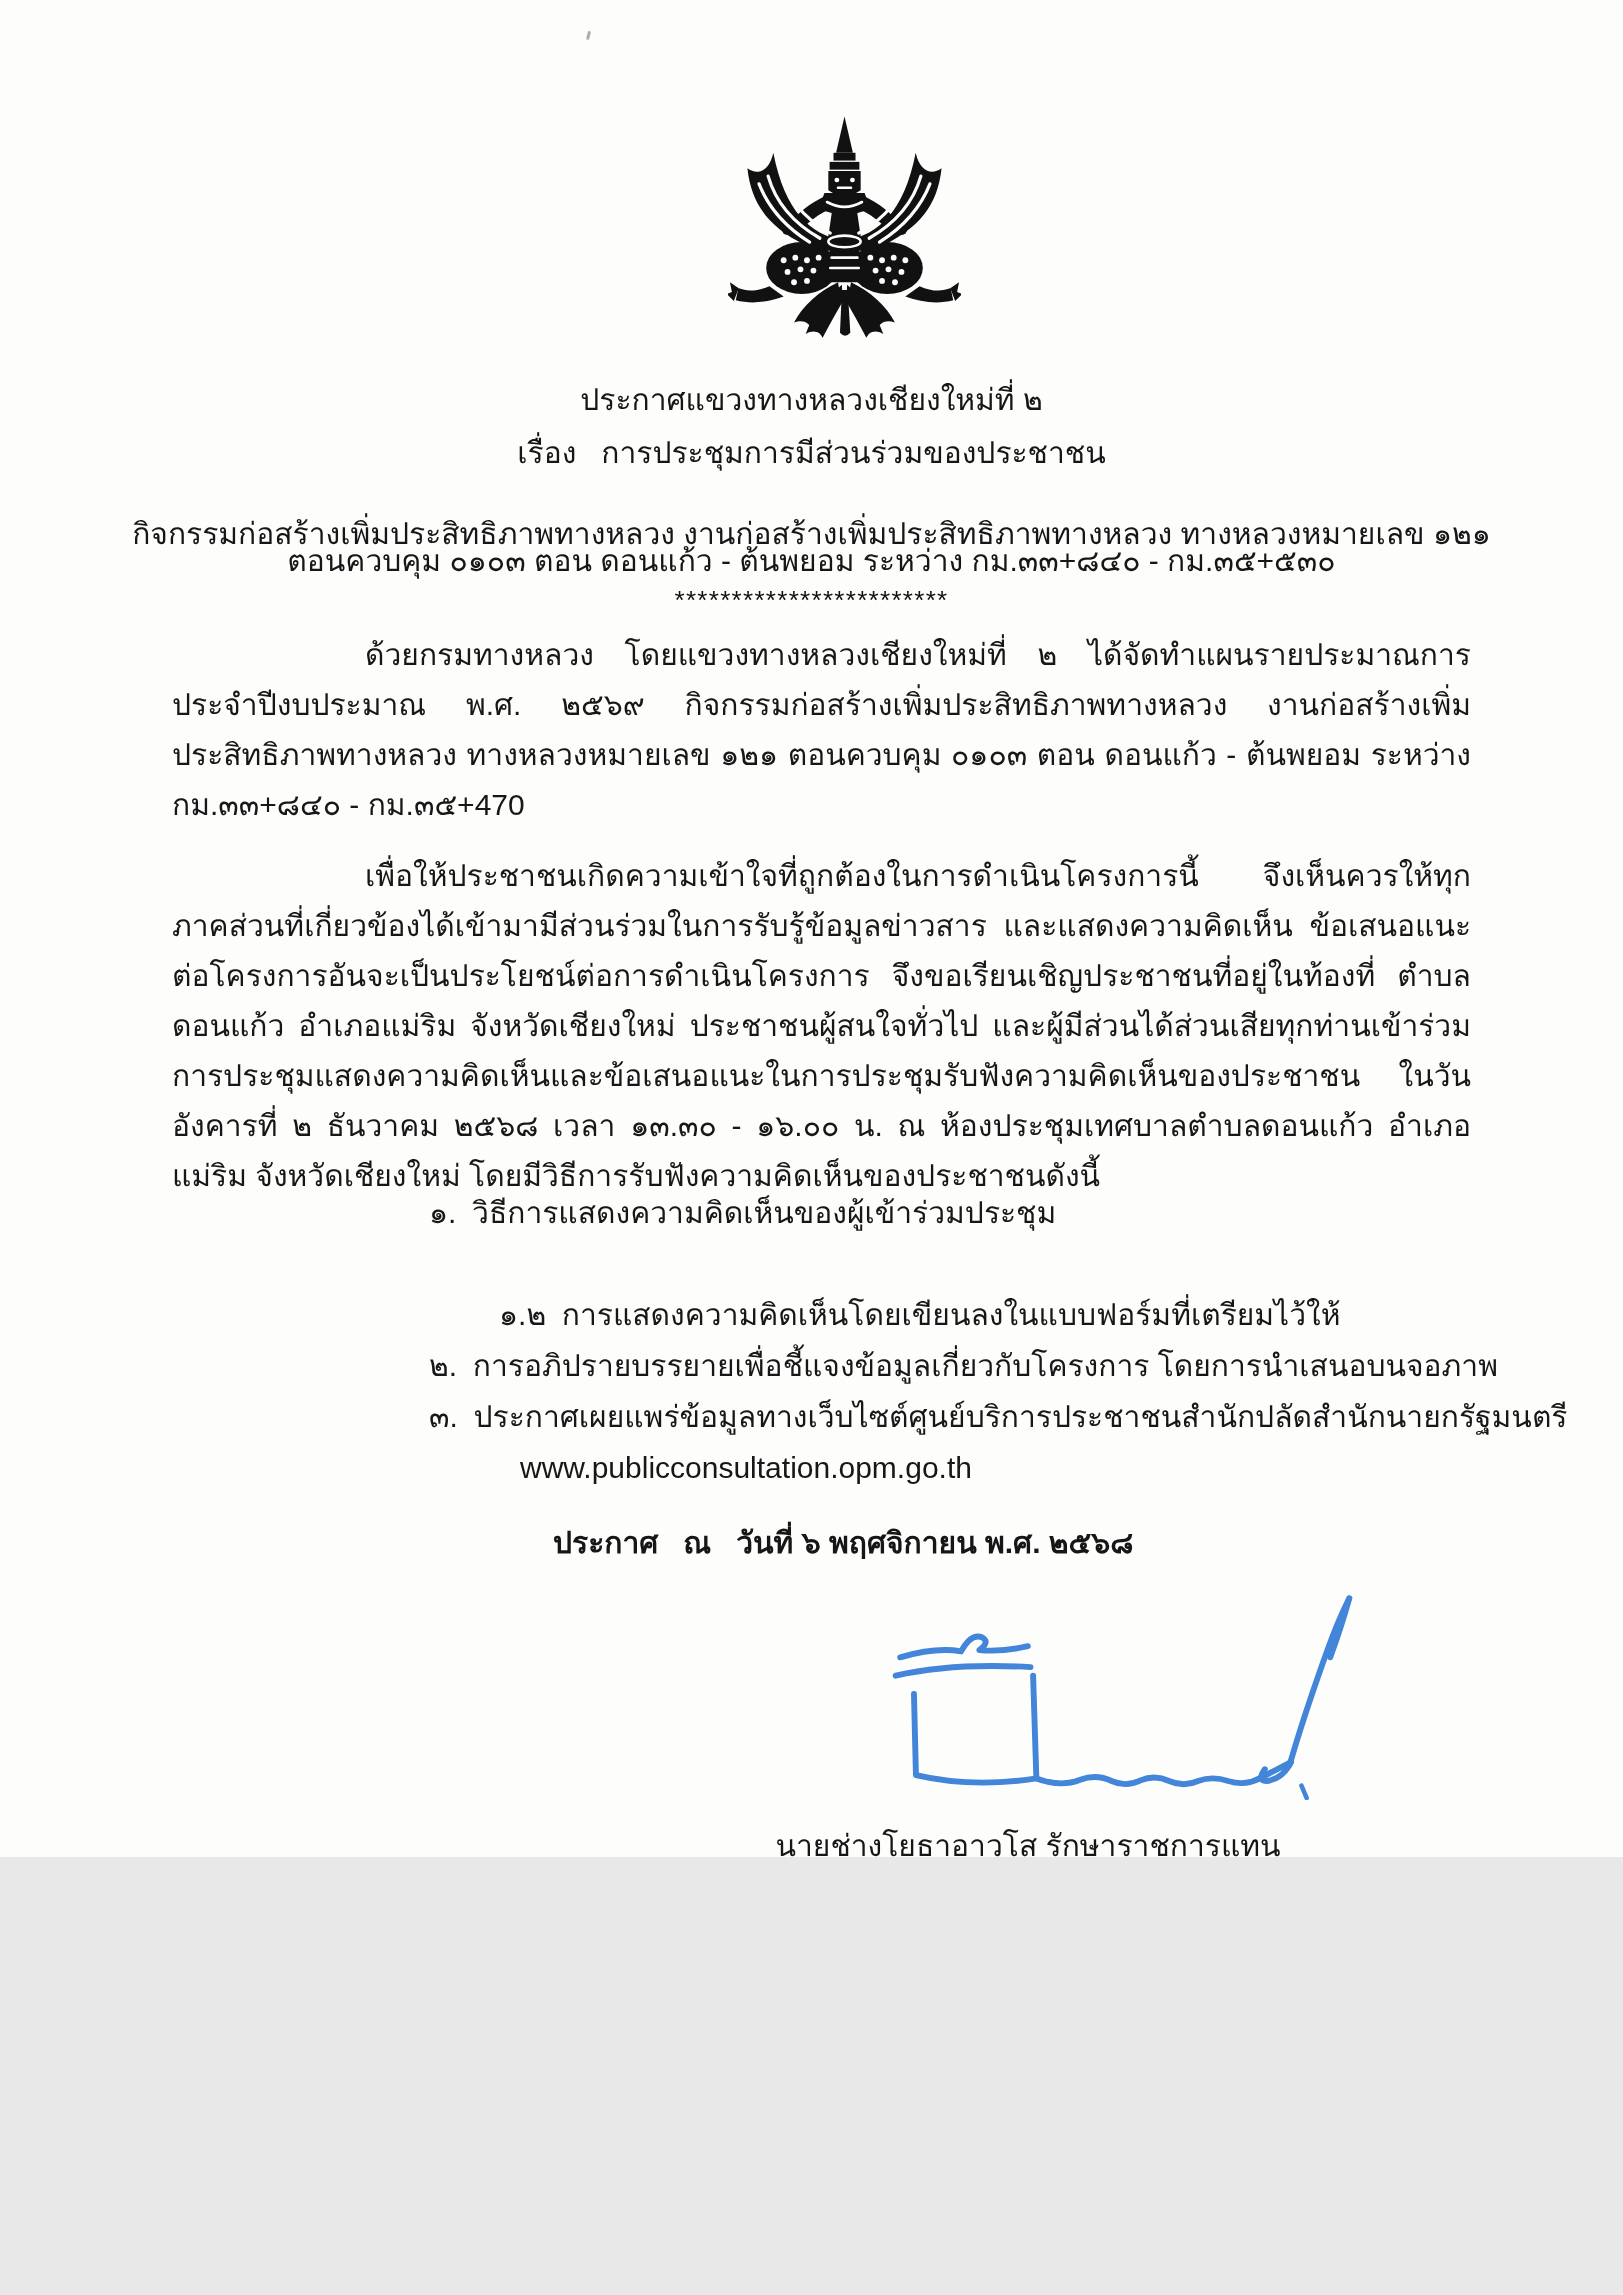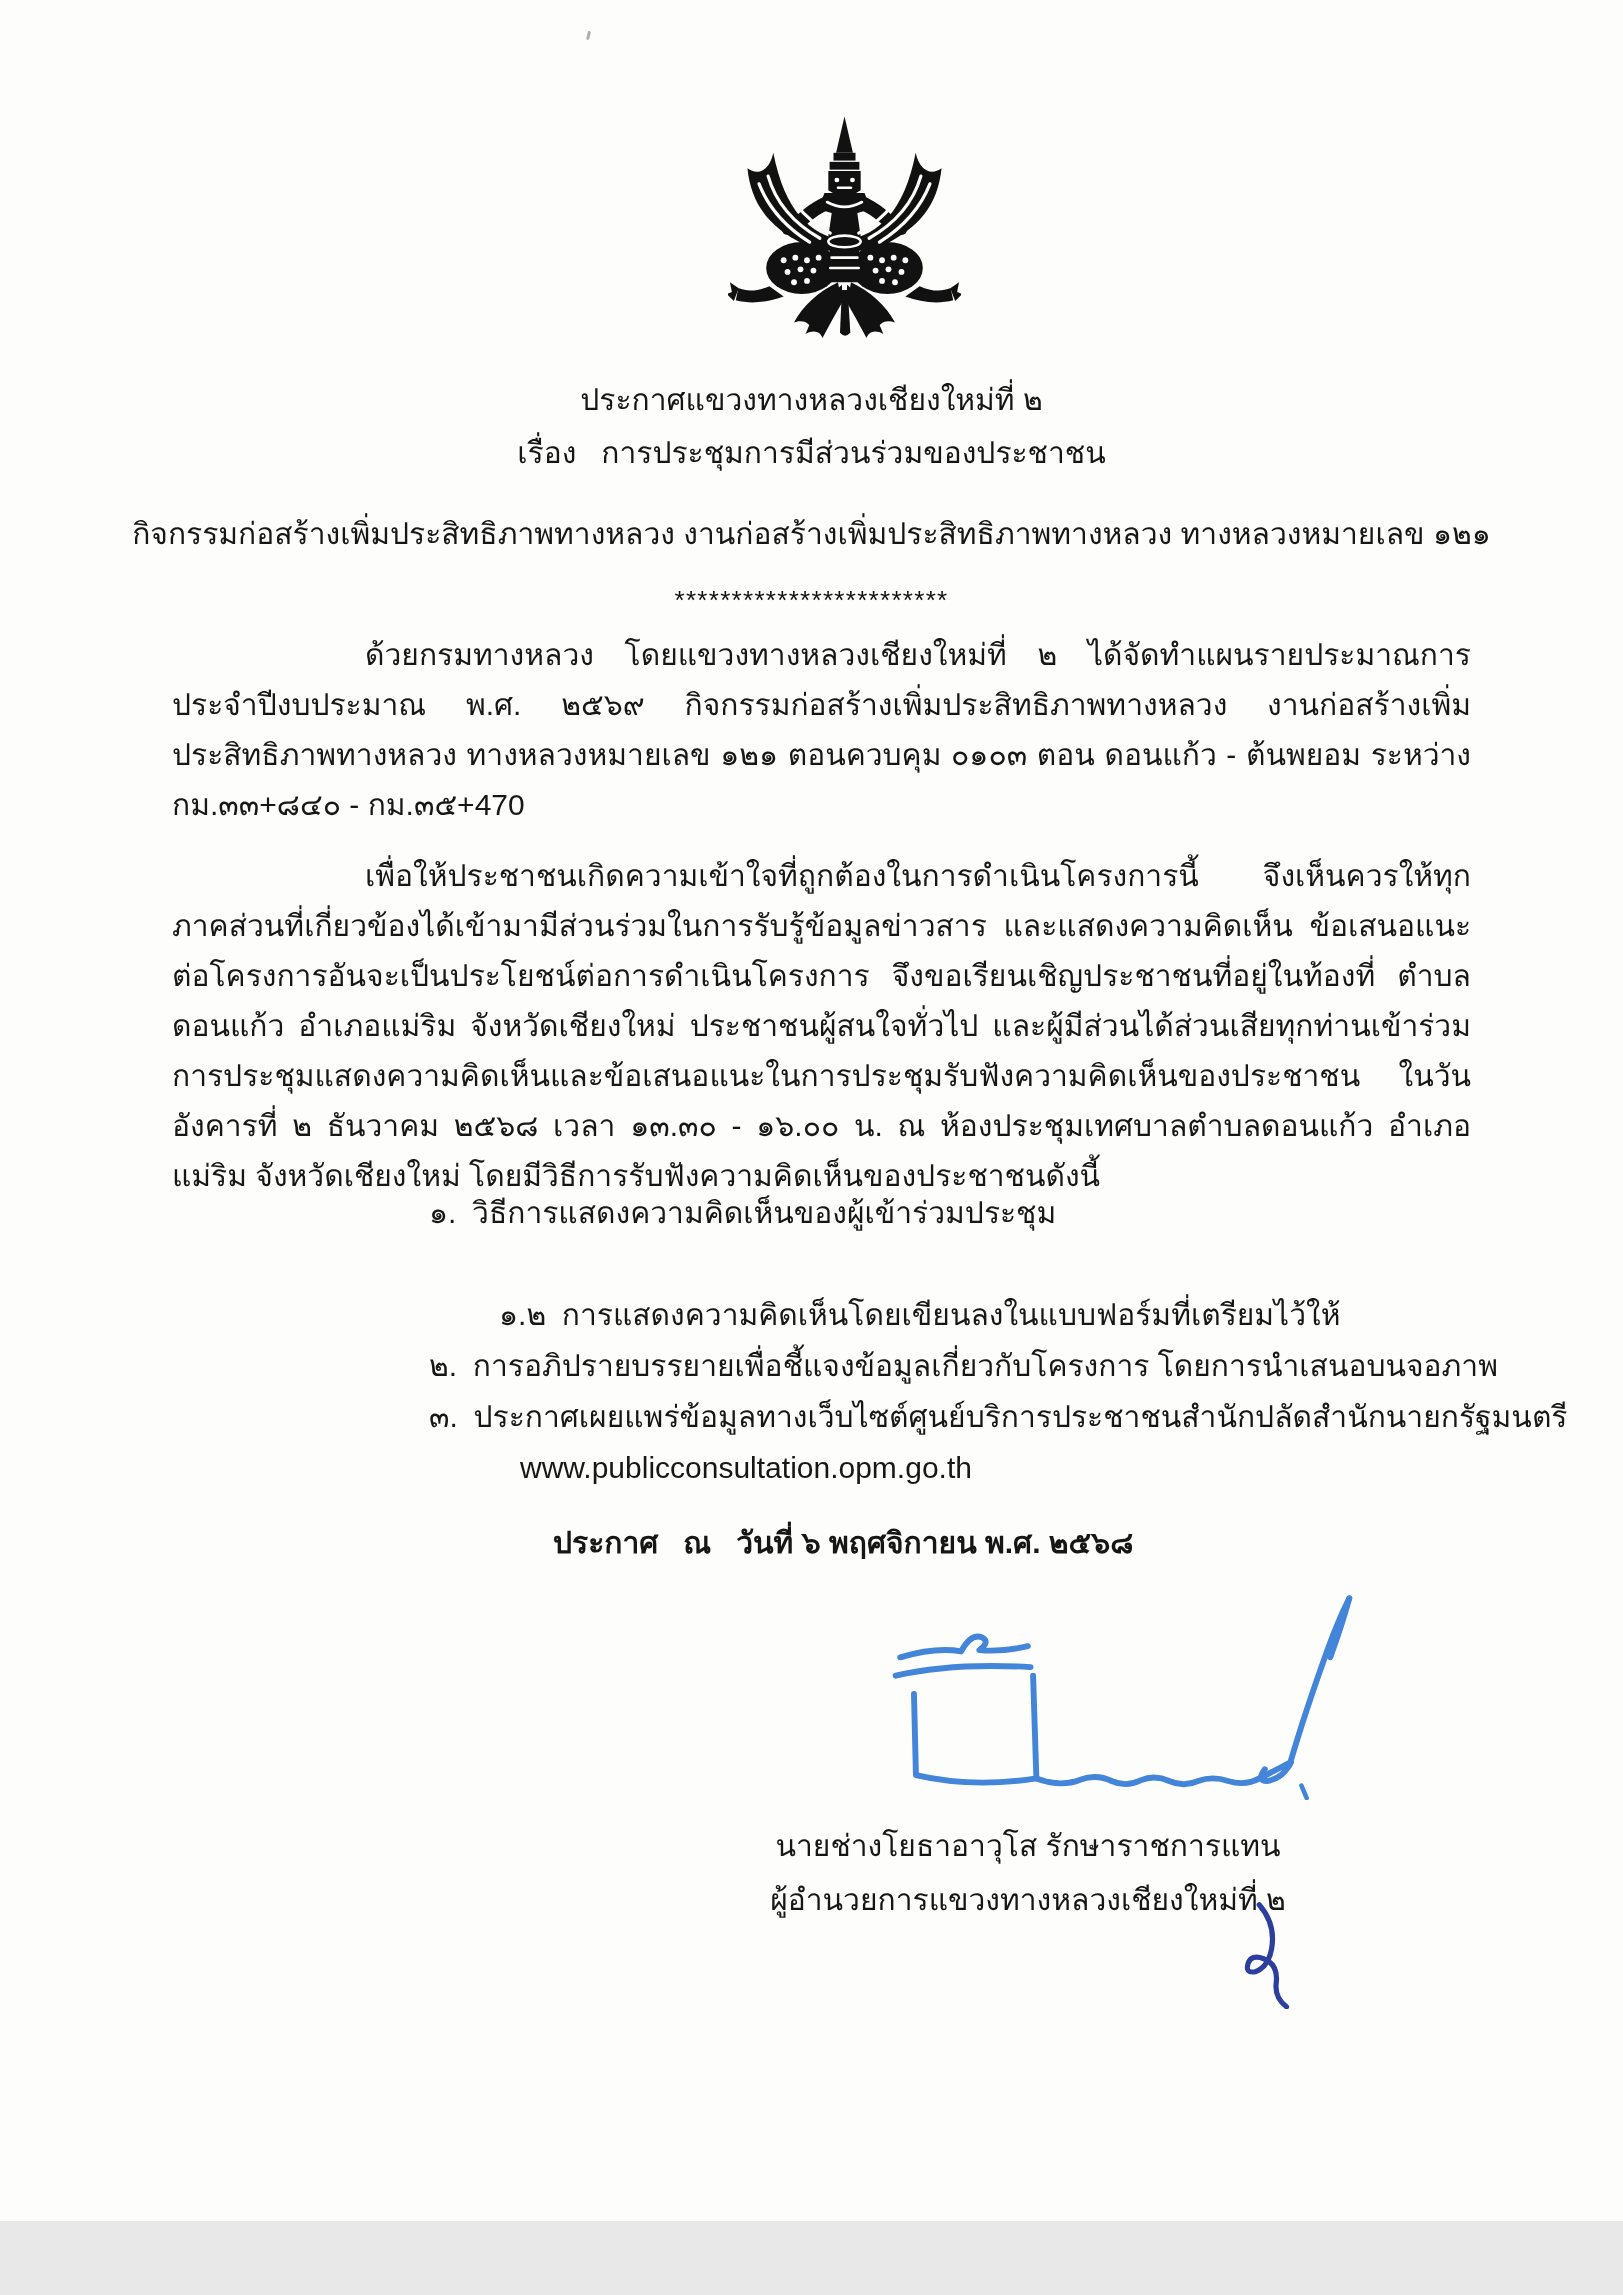--- a/index.html
+++ b/index.html
@@ -1,17 +1,17 @@
 <!DOCTYPE html>
 <html style="font-size:10.5px"><head>
 <meta charset="utf-8">
 <style>
   html,body { margin:0; padding:0; background:#e8e8e8; }
   .page {
-    position:relative; width:1623px; height:2221px;
+    position:relative; width:1623px; height:1857px;
     background:#fdfdfc; color:#1b1b1b;
     font-family:"Liberation Sans", sans-serif;
     overflow:hidden;
   }
   .abs { position:absolute; }
   .center-line {
     position:absolute; left:0; width:1623px;
     text-align:center; font-size:30px; line-height:39px;
     color:#161616;
   }
@@ -130,20 +130,21 @@
           <circle cx="258" cy="270" r="4.5"></circle>
             <circle cx="238" cy="268" r="4.5"></circle>
         </g>
       </g>
     </svg>
   </div>
 
   <div class="center-line" style="top:380px;">ประกาศแขวงทางหลวงเชียงใหม่ที่ ๒</div>
   <div class="center-line ws-pre" style="top:433px;">เรื่อง   การประชุมการมีส่วนร่วมของประชาชน</div>
   <div class="center-line" style="top:514px;">กิจกรรมก่อสร้างเพิ่มประสิทธิภาพทางหลวง งานก่อสร้างเพิ่มประสิทธิภาพทางหลวง ทางหลวงหมายเลข ๑๒๑</div>
+  <div class="center-line" style="top:541px;">ตอนควบคุม ๐๑๐๓ ตอน ดอนแก้ว - ต้นพยอม ระหว่าง กม.๓๓+๘๔๐ - กม.๓๕+๕๓๐</div>
   <div class="center-line stars" style="top:581px;">************************</div>
 
   <div class="body-par" style="top:630px;">ด้วยกรมทางหลวง โดยแขวงทางหลวงเชียงใหม่ที่ ๒ ได้จัดทำแผนรายประมาณการประจำปีงบประมาณ พ.ศ. ๒๕๖๙  กิจกรรมก่อสร้างเพิ่มประสิทธิภาพทางหลวง งานก่อสร้างเพิ่มประสิทธิภาพทางหลวง ทางหลวงหมายเลข ๑๒๑ ตอนควบคุม ๐๑๐๓ ตอน ดอนแก้ว - ต้นพยอม ระหว่าง กม.๓๓+๘๔๐ - กม.๓๕+470</div>
   <div class="body-par" style="top:851px;">เพื่อให้ประชาชนเกิดความเข้าใจที่ถูกต้องในการดำเนินโครงการนี้ จึงเห็นควรให้ทุกภาคส่วนที่เกี่ยวข้องได้เข้ามามีส่วนร่วมในการรับรู้ข้อมูลข่าวสาร และแสดงความคิดเห็น ข้อเสนอแนะต่อโครงการอันจะเป็นประโยชน์ต่อการดำเนินโครงการ จึงขอเรียนเชิญประชาชนที่อยู่ในท้องที่ ตำบลดอนแก้ว อำเภอแม่ริม จังหวัดเชียงใหม่ ประชาชนผู้สนใจทั่วไป และผู้มีส่วนได้ส่วนเสียทุกท่านเข้าร่วมการประชุมแสดงความคิดเห็นและข้อเสนอแนะในการประชุมรับฟังความคิดเห็นของประชาชน  ในวันอังคารที่  ๒ ธันวาคม  ๒๕๖๘ เวลา ๑๓.๓๐ - ๑๖.๐๐ น. ณ ห้องประชุมเทศบาลตำบลดอนแก้ว อำเภอแม่ริม จังหวัดเชียงใหม่  โดยมีวิธีการรับฟังความคิดเห็นของประชาชนดังนี้</div>
 
   <div class="list-row" style="left:429px; top:1193px;">
     <span class="list-num">๑.</span><span>วิธีการแสดงความคิดเห็นของผู้เข้าร่วมประชุม</span>
   </div>
   <div class="list-row" style="left:499px; top:1295px;text-align:center;">
     <span class="list-num">๑.๒</span><span>การแสดงความคิดเห็นโดยเขียนลงในแบบฟอร์มที่เตรียมไว้ให้</span>

